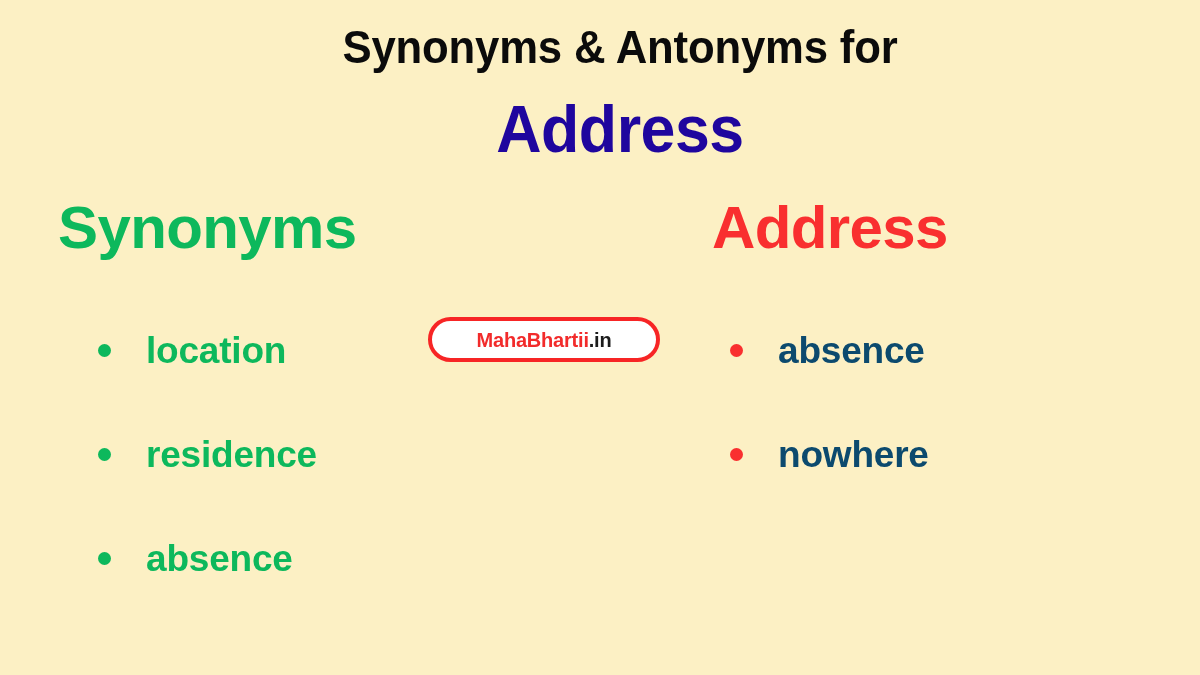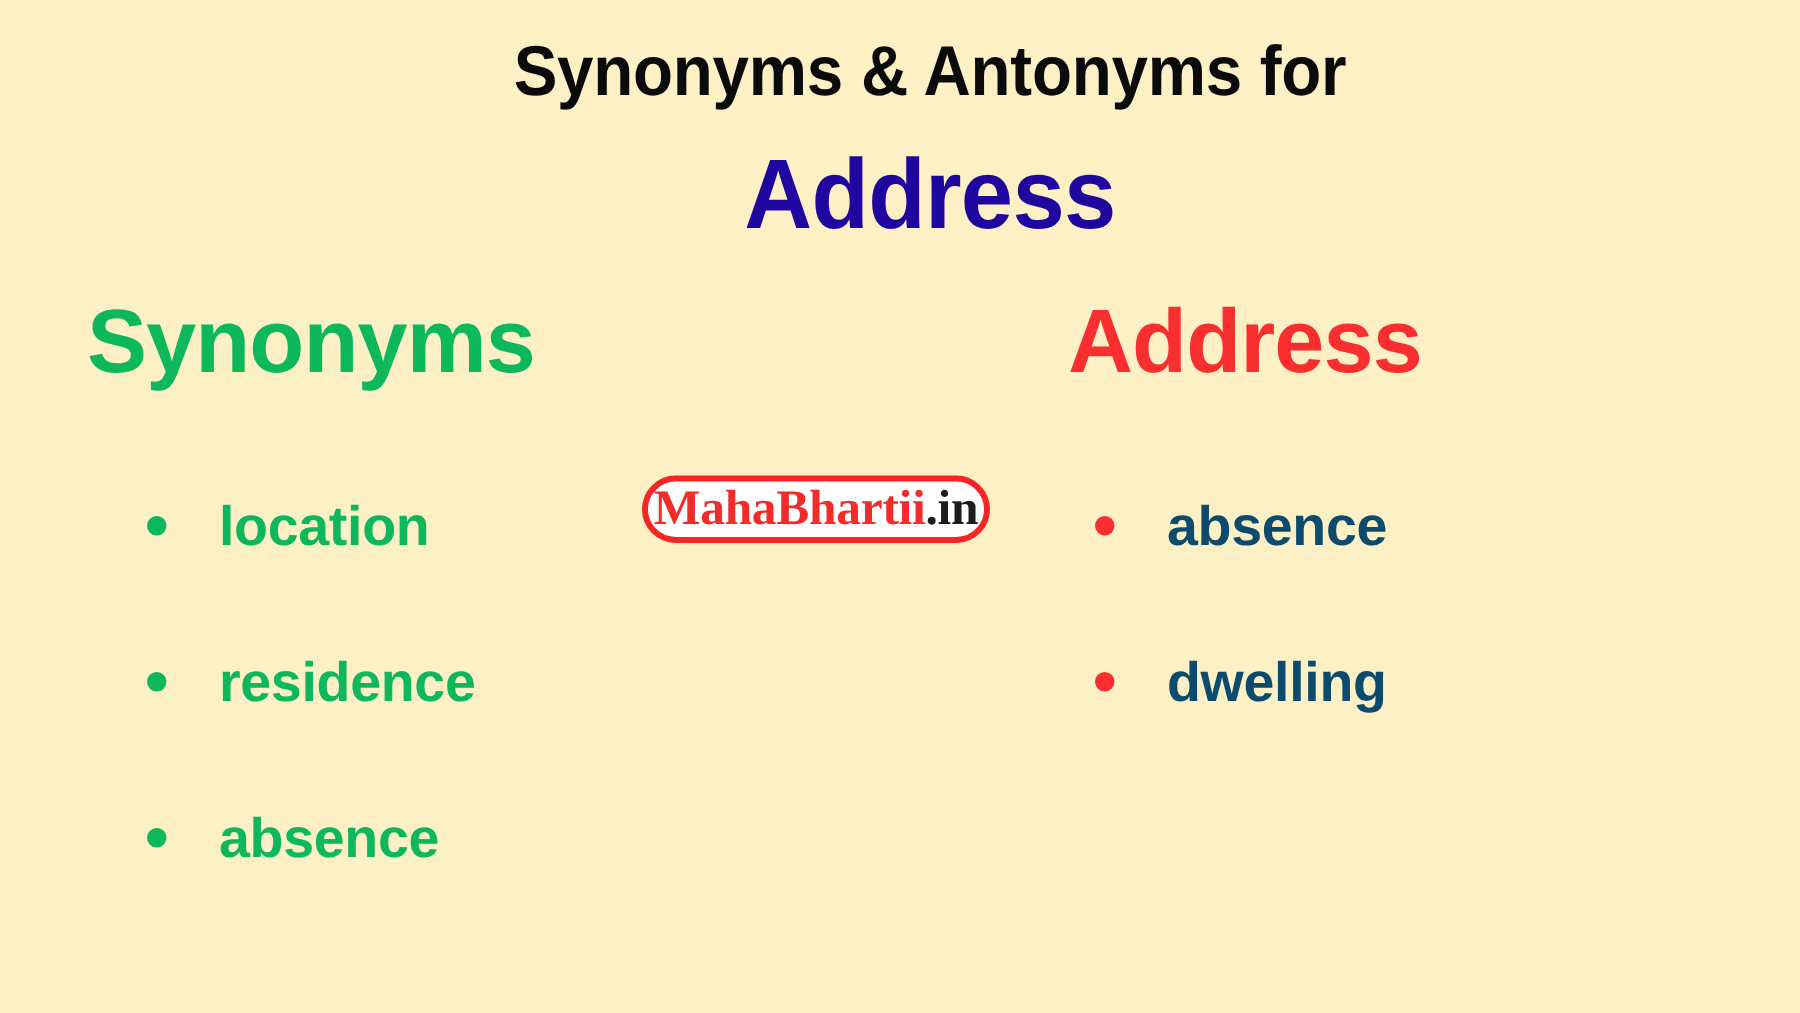--- a/index.html
+++ b/index.html
@@ -126,22 +126,22 @@
     height: 45px;
     box-sizing: border-box;
     background: #ffffff;
     border: 4px solid #f72525;
     border-radius: 999px;
     display: flex;
     align-items: center;
     justify-content: center;
   }
   .watermark-text {
-    font-family: Liberation Serif, serif;
-    font-size: 33px;
+    font-family: Liberation Sans, sans-serif;
+    font-size: 20px;
     font-weight: 700;
     line-height: 1;
     white-space: nowrap;
     letter-spacing: -0.2px;
   }
   .wm-brand { color: #f22b2b; }
   .wm-tld { color: #1c1c1c; }
 </style>
 </head>
 <body>
@@ -175,21 +175,21 @@
 
     <div class="col col-ant">
       <div class="col-heading">Address</div>
       <ul class="word-list">
         <li class="word-item">
           <span class="bullet"></span>
           <span class="word-label">absence</span>
         </li>
         <li class="word-item">
           <span class="bullet"></span>
-          <span class="word-label">dwelling</span>
+          <span class="word-label">nowhere</span>
         </li>
       </ul>
     </div>
 
   </div>
 
   <div class="watermark">
     <span class="watermark-text"><span class="wm-brand">MahaBhartii</span><span class="wm-tld">.in</span></span>
   </div>
 

